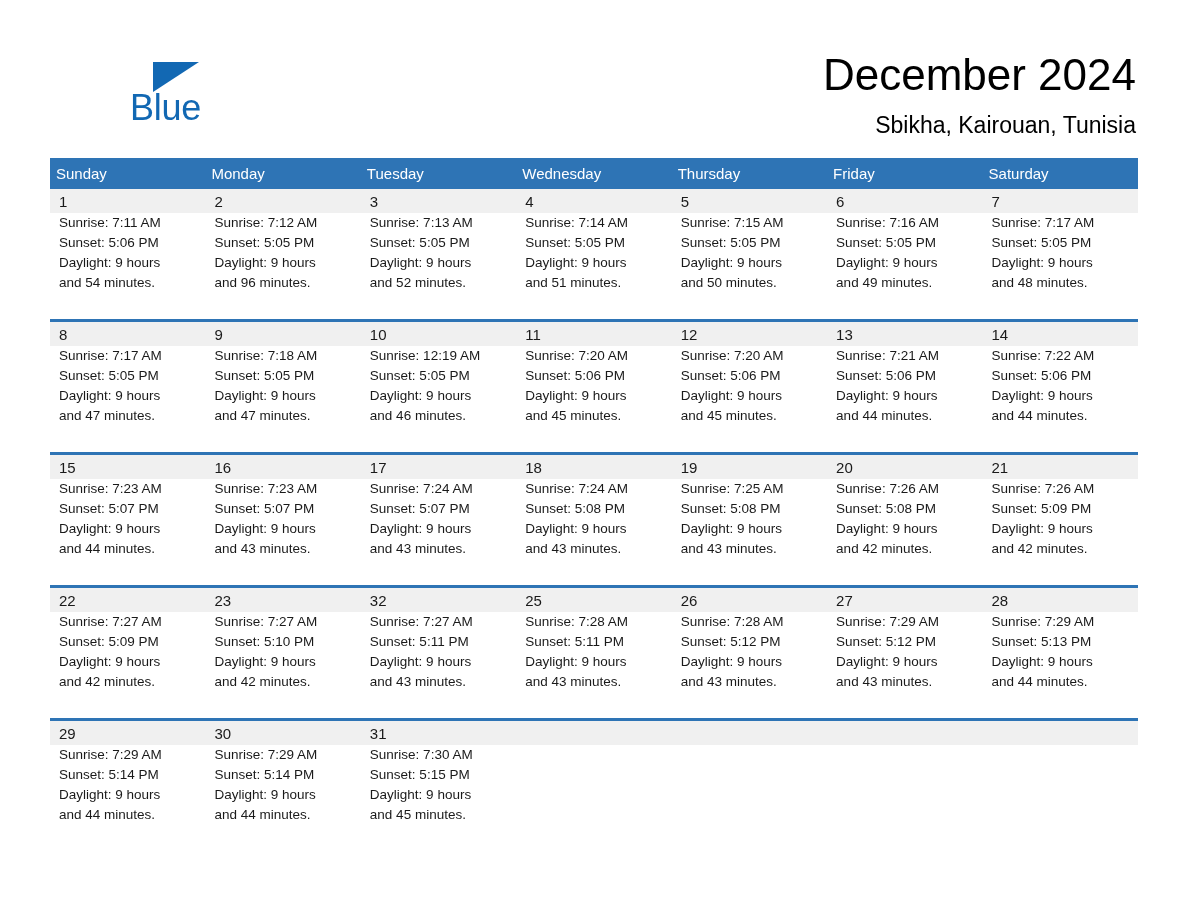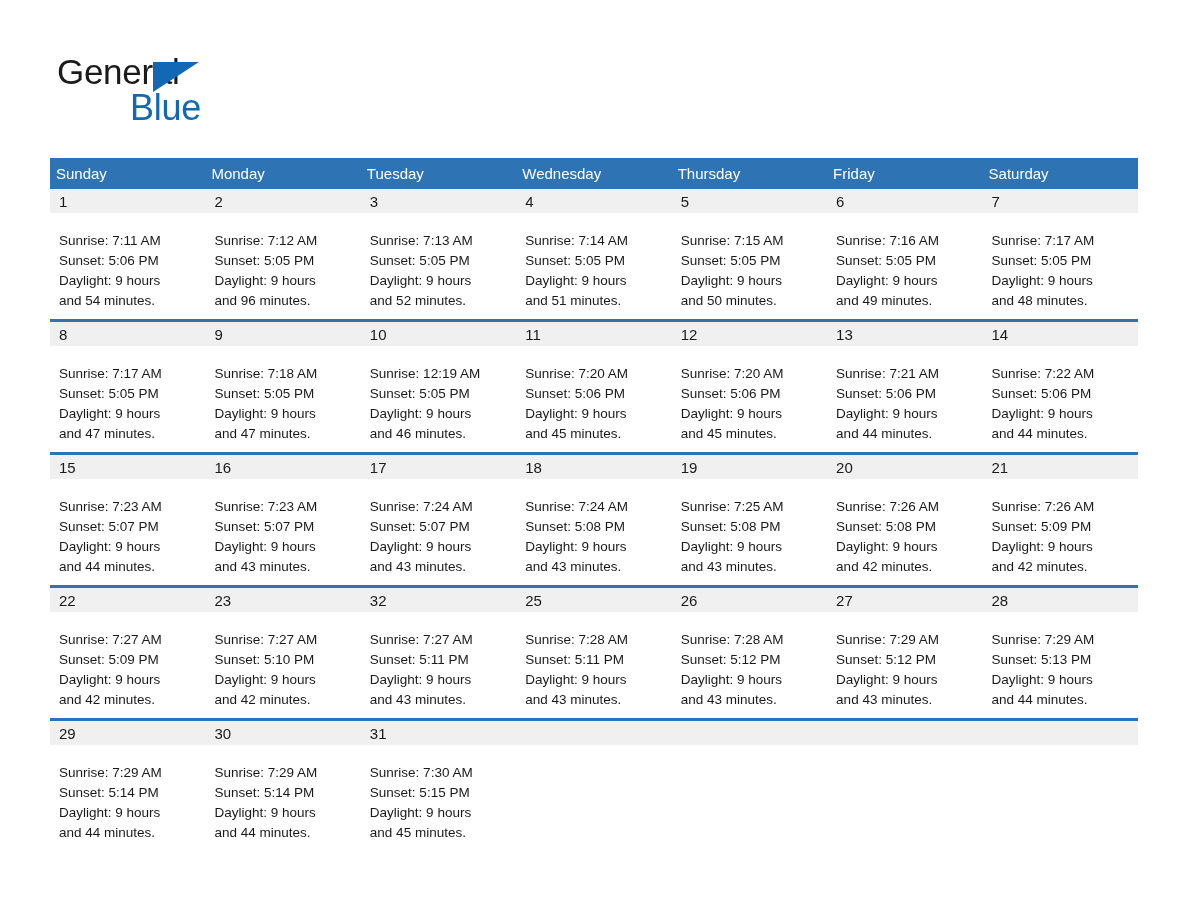--- a/index.html
+++ b/index.html
@@ -132,41 +132,44 @@
     box-sizing: border-box;
     font-size: 15px;
     line-height: 19px;
     color: #1a1a1a;
   }
   .daycell.empty .daynum-band {
     background: #f0f0f0;
     color: transparent;
   }
   .details {
-    padding: 18px 6px 0 9px;
+    padding: 0 6px 0 9px;
     font-size: 13.5px;
     line-height: 20px;
     color: #1a1a1a;
   }
   .details div { white-space: nowrap; }
   .daycell.empty .details { visibility: hidden; }
 </style>
 </head>
 <body>
 
 <div class="page">
 
   <div class="header">
 
     <div class="logo">
-      <span class="logo-general">General</span>
       <span class="logo-tri"></span>
       <span class="logo-blue">Blue</span>
     </div>
 
+    <div class="title-block">
+      <h1 class="month-title">December 2024</h1>
+      <p class="location-sub">Sbikha, Kairouan, Tunisia</p>
+    </div>
 
   </div>
 
   <div class="calendar">
     <table class="cal-table">
       <colgroup>
         <col>
           <col>
           <col>
           <col>

